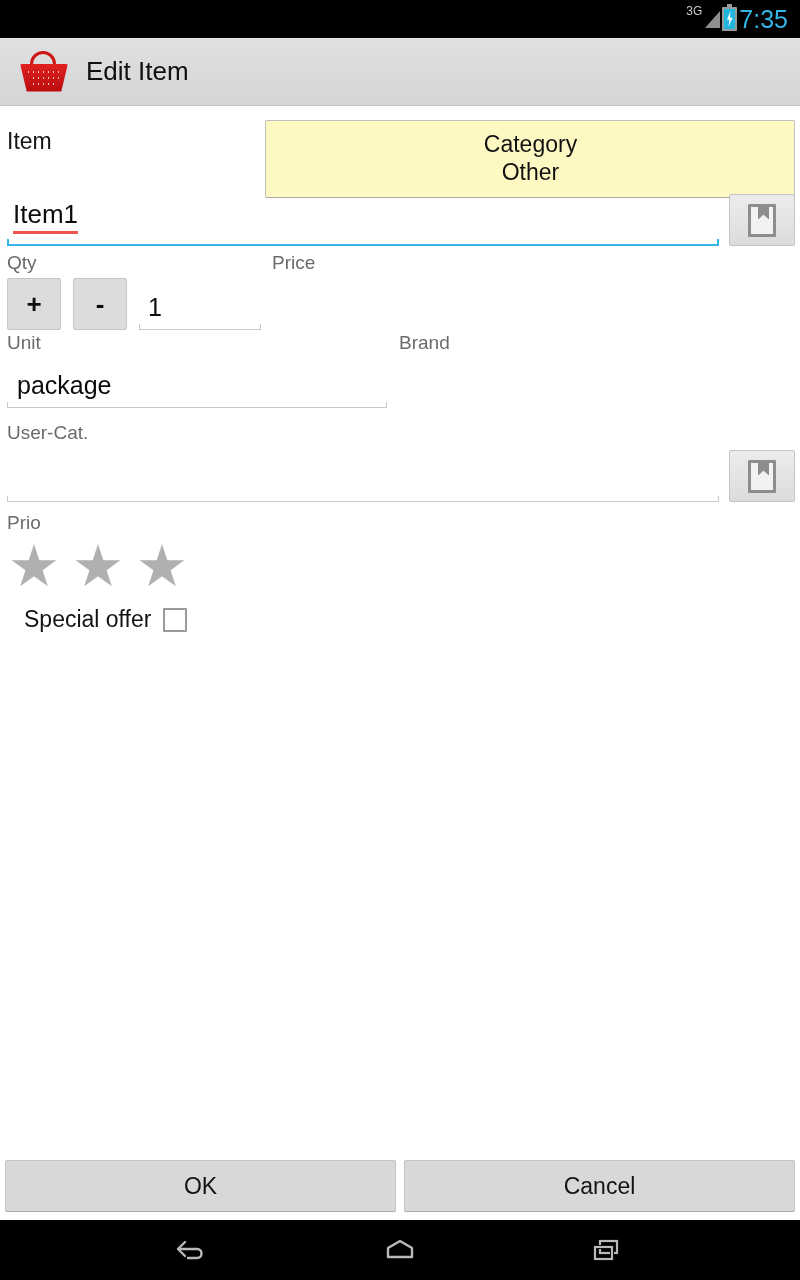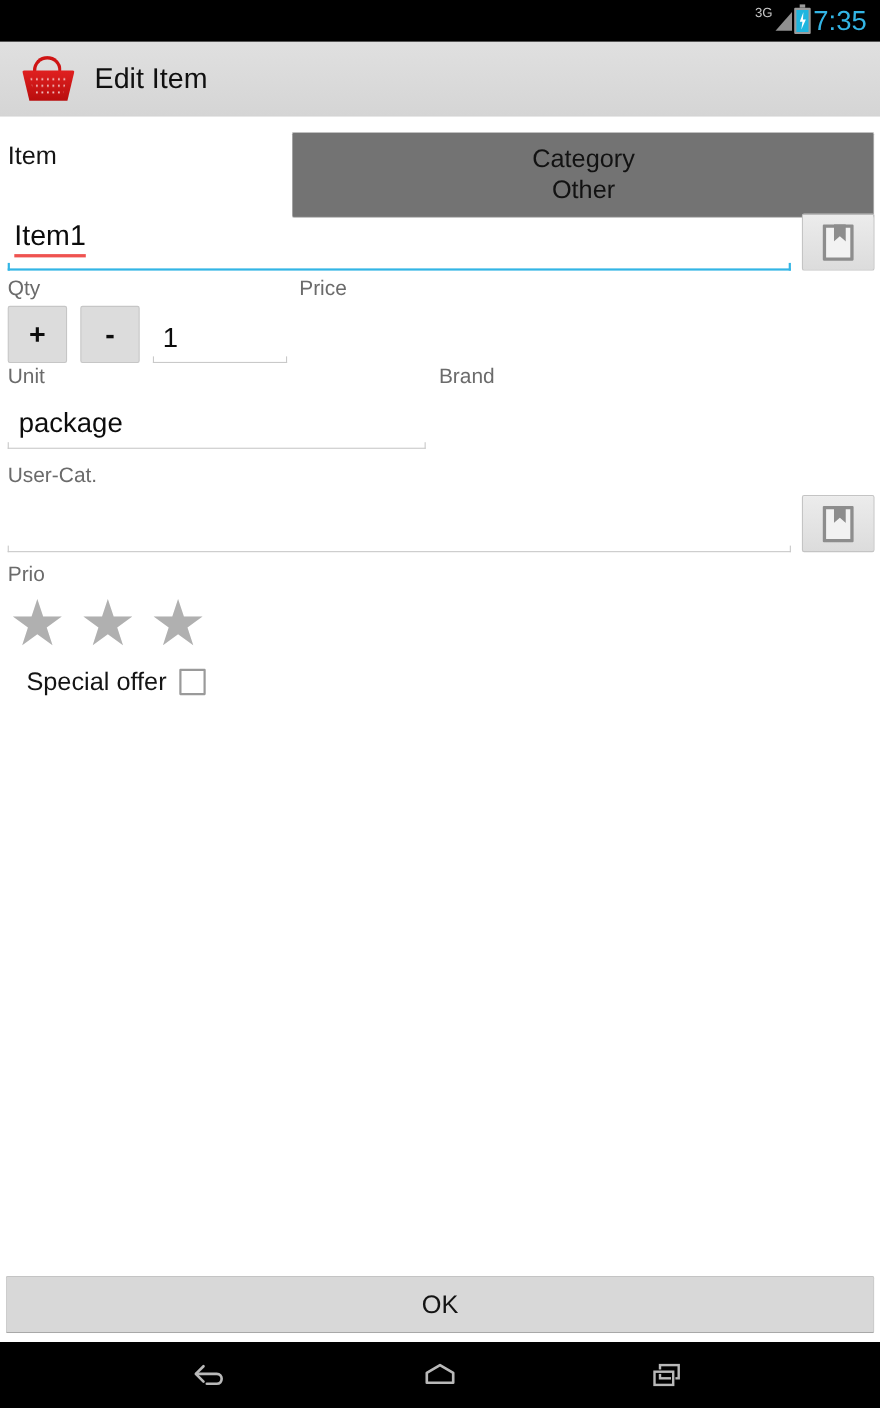--- a/index.html
+++ b/index.html
@@ -174,21 +174,21 @@
   }
   .item-label {
     font-size: 23px;
     color: #141414;
     padding-top: 8px;
     width: 258px;
     flex: 0 0 auto;
   }
   .category-btn {
     flex: 1 1 auto;
-    background: #737373;
+    background: #fef9c3;
     border: 1px solid #c0c0c0;
     border-bottom-color: #a9a9a9;
     border-radius: 2px;
     text-align: center;
     padding: 9px 4px 11px 5px;
     font-size: 23px;
     color: #121212;
     line-height: 28px;
     font-family: "Liberation Sans", sans-serif;
   }
@@ -572,20 +572,21 @@
 
     <div class="row-special">
       <span class="special-label">Special offer</span>
       <span class="checkbox"></span>
     </div>
 
   </div>
 
   <div class="footer">
     <div class="footer-btn">OK</div>
+    <div class="footer-btn">Cancel</div>
   </div>
 
   <div class="nav-bar">
     <div class="nav-btn">
       <svg width="36" height="30" viewBox="0 0 36 30">
         <path d="M10 7 L3 14 L10 21" fill="none" stroke="#b9b9b9" stroke-width="2.4" stroke-linecap="round" stroke-linejoin="round"></path>
         <path d="M3.5 14 L22 14 C28 14 28 23 22 23 L13 23" fill="none" stroke="#b9b9b9" stroke-width="2.4" stroke-linecap="round" stroke-linejoin="round"></path>
       </svg>
     </div>
     <div class="nav-btn">

